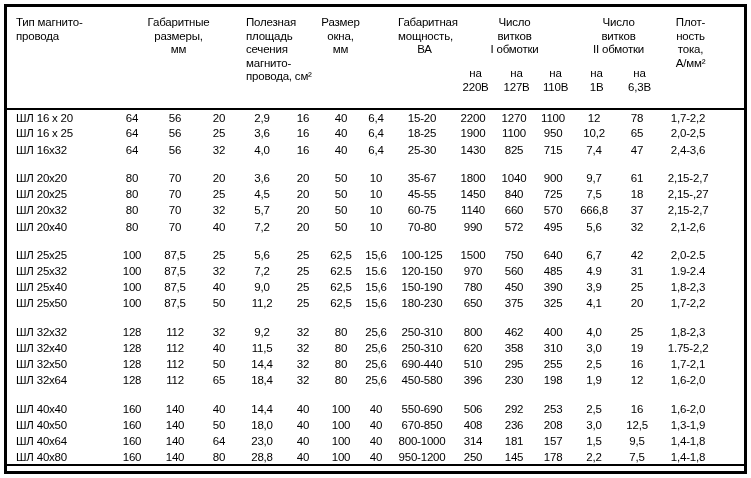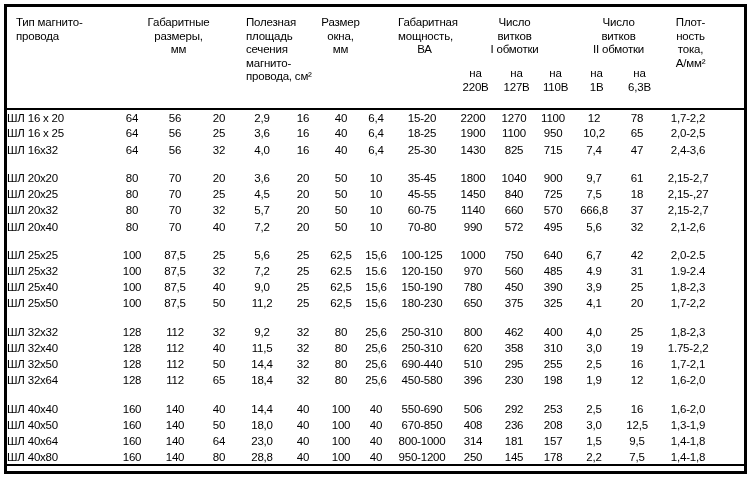--- a/index.html
+++ b/index.html
@@ -45,21 +45,21 @@
     font-size: 11.5px;
     line-height: 14px;
     letter-spacing: -0.2px;
     text-align: center;
     padding: 0;
     height: 15px;
     vertical-align: middle;
     white-space: nowrap;
     overflow: visible;
   }
-  .core-table td.col-type { text-align: left; }
+  .core-table td.col-type { text-align: left; padding-left: 9px; }
   .core-table tr.group-gap td { height: 11px; }
   .core-table tr.bottom-rule td { border-top: 2px solid #000; height: 5px; }
 </style>
 </head>
 <body>
 
 <div class="page">
   <div class="frame">
     <table class="core-table">
       <colgroup>
@@ -183,21 +183,21 @@
           </tr>
           <tr>
             <td class="col-type">ШЛ 20х20</td>
             <td>80</td>
             <td>70</td>
             <td>20</td>
             <td>3,6</td>
             <td>20</td>
             <td>50</td>
             <td>10</td>
-            <td>35-45</td>
+            <td>35-67</td>
             <td>1800</td>
             <td>1040</td>
             <td>900</td>
             <td>9,7</td>
             <td>61</td>
             <td>2,15-2,7</td>
             <td></td>
           </tr>
           <tr>
             <td class="col-type">ШЛ 20х25</td>
@@ -259,21 +259,21 @@
           <tr>
             <td class="col-type">ШЛ 25х25</td>
             <td>100</td>
             <td>87,5</td>
             <td>25</td>
             <td>5,6</td>
             <td>25</td>
             <td>62,5</td>
             <td>15,6</td>
             <td>100-125</td>
-            <td>1000</td>
+            <td>1500</td>
             <td>750</td>
             <td>640</td>
             <td>6,7</td>
             <td>42</td>
             <td>2,0-2.5</td>
             <td></td>
           </tr>
           <tr>
             <td class="col-type">ШЛ 25х32</td>
             <td>100</td>

